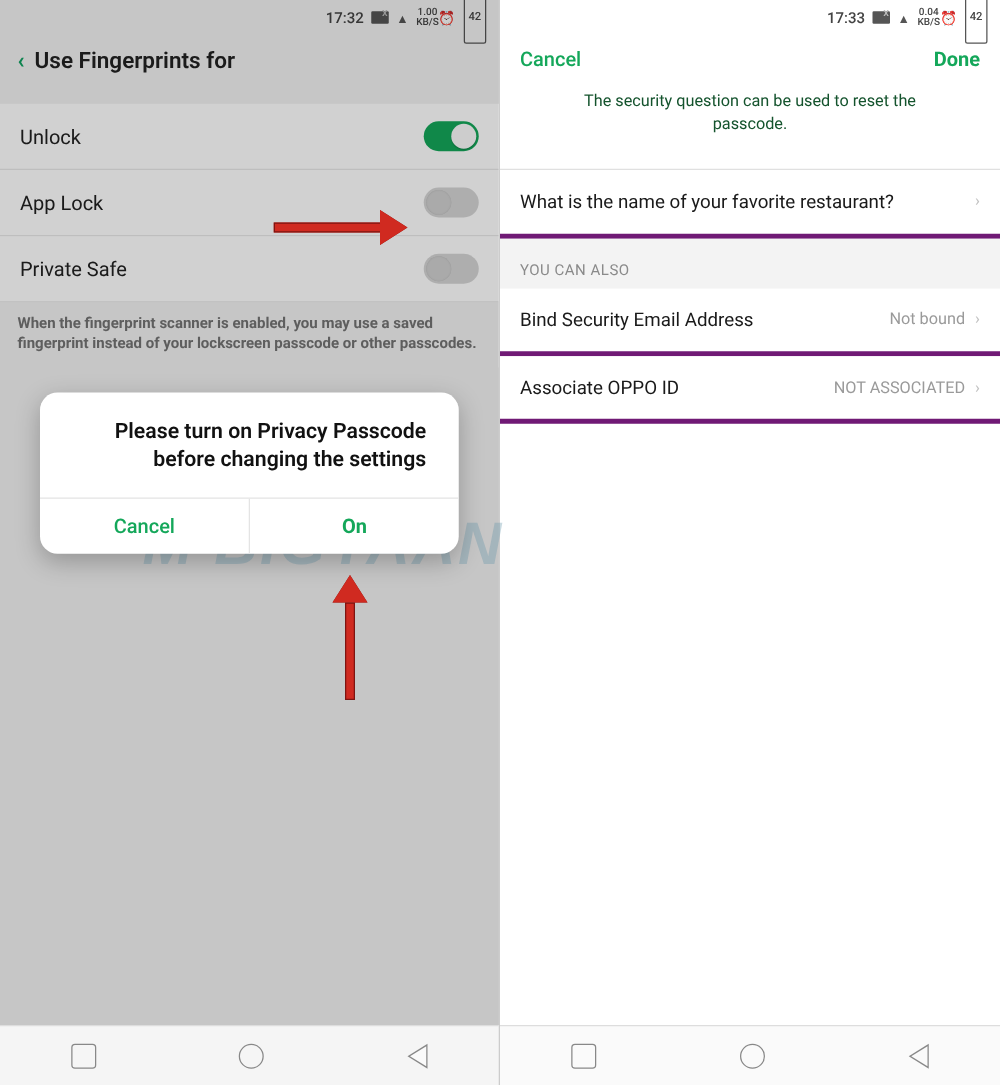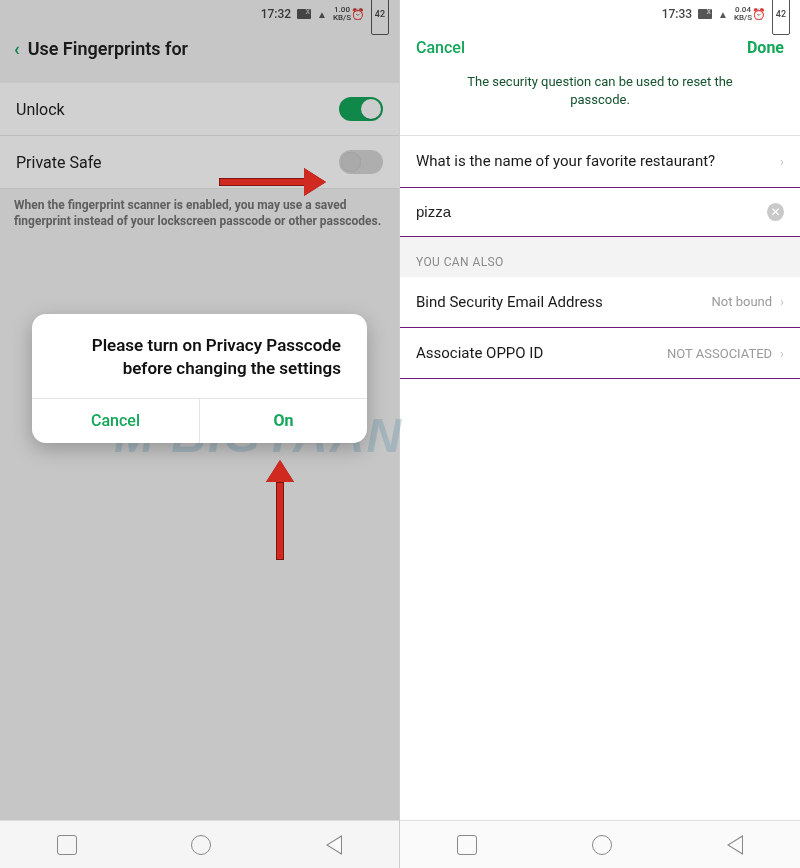--- a/index.html
+++ b/index.html
@@ -213,21 +213,21 @@
     line-height: 1.4;
   }
 
   .r-section-top { border-top: 1px solid #e0e0e0; }
   .r-row {
     display: flex;
     align-items: center;
     justify-content: space-between;
     padding: 15px 16px;
     background: #ffffff;
-    border-bottom: 1px solid #701a75;
+    border-bottom: 4px solid #701a75;
     font-size: 15px;
     color: #1a1a1a;
   }
   .r-row .label { flex: 1; line-height: 1.35; }
   .r-row .chev { color: #c3c3c3; font-size: 13px; margin-left: 8px; }
   .r-row .value { color: #9a9a9a; font-size: 13px; }
   .r-row.answer input {
     border: none;
     outline: none;
     font-size: 15px;
@@ -340,20 +340,26 @@
 
     <div style="height:10px"></div>
 
     <div class="setting-row">
       <span>Unlock</span>
       <span class="toggle on">
           <span class="knob"></span>
         </span>
     </div>
     <div class="setting-row">
+      <span>App Lock</span>
+      <span class="toggle">
+          <span class="knob"></span>
+        </span>
+    </div>
+    <div class="setting-row">
       <span>Private Safe</span>
       <span class="toggle">
           <span class="knob"></span>
         </span>
     </div>
 
     <div class="footnote">When the fingerprint scanner is enabled, you may use a saved fingerprint instead of your lockscreen passcode or other passcodes.</div>
 
     <div class="dim-overlay"></div>
 
@@ -402,24 +408,20 @@
     </div>
 
     <div class="page-sub">The security question can be used to reset the passcode.</div>
 
     <div class="r-section-top"></div>
     <div class="r-row">
       <span class="label">What is the name of your favorite restaurant?</span>
       <span class="chev">›</span>
     </div>
 
-    <div class="r-row answer">
-      <input type="text" value="pizza" style="">
-      <span class="clear-btn">✕</span>
-    </div>
 
     <div class="sec-header">YOU CAN ALSO</div>
 
     <div class="r-row">
       <span class="label">Bind Security Email Address</span>
       <span class="value">Not bound</span>
       <span class="chev">›</span>
     </div>
     <div class="r-row">
       <span class="label">Associate OPPO ID</span>

